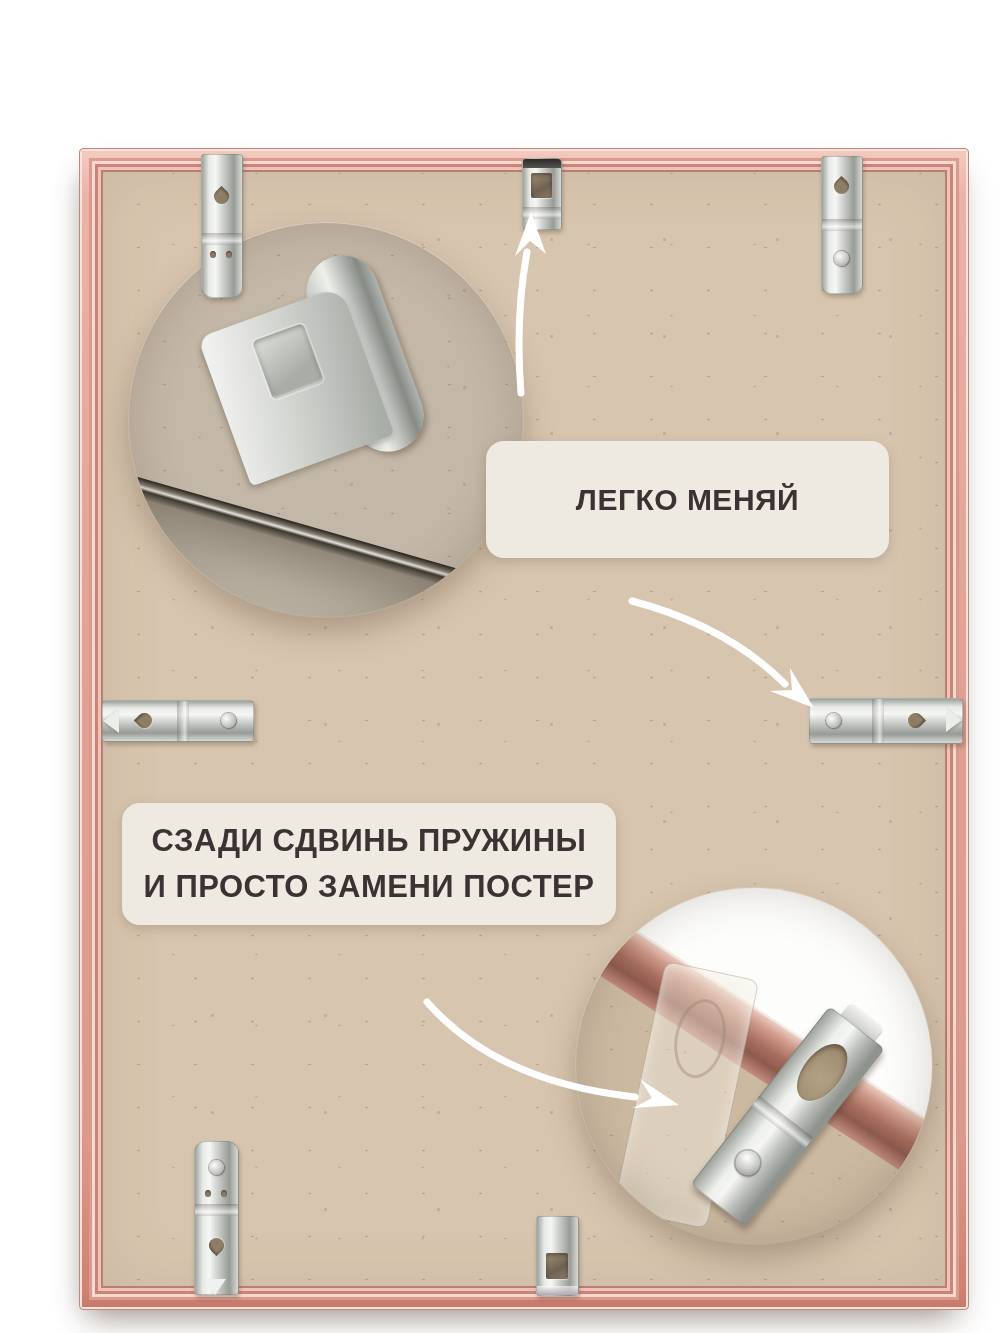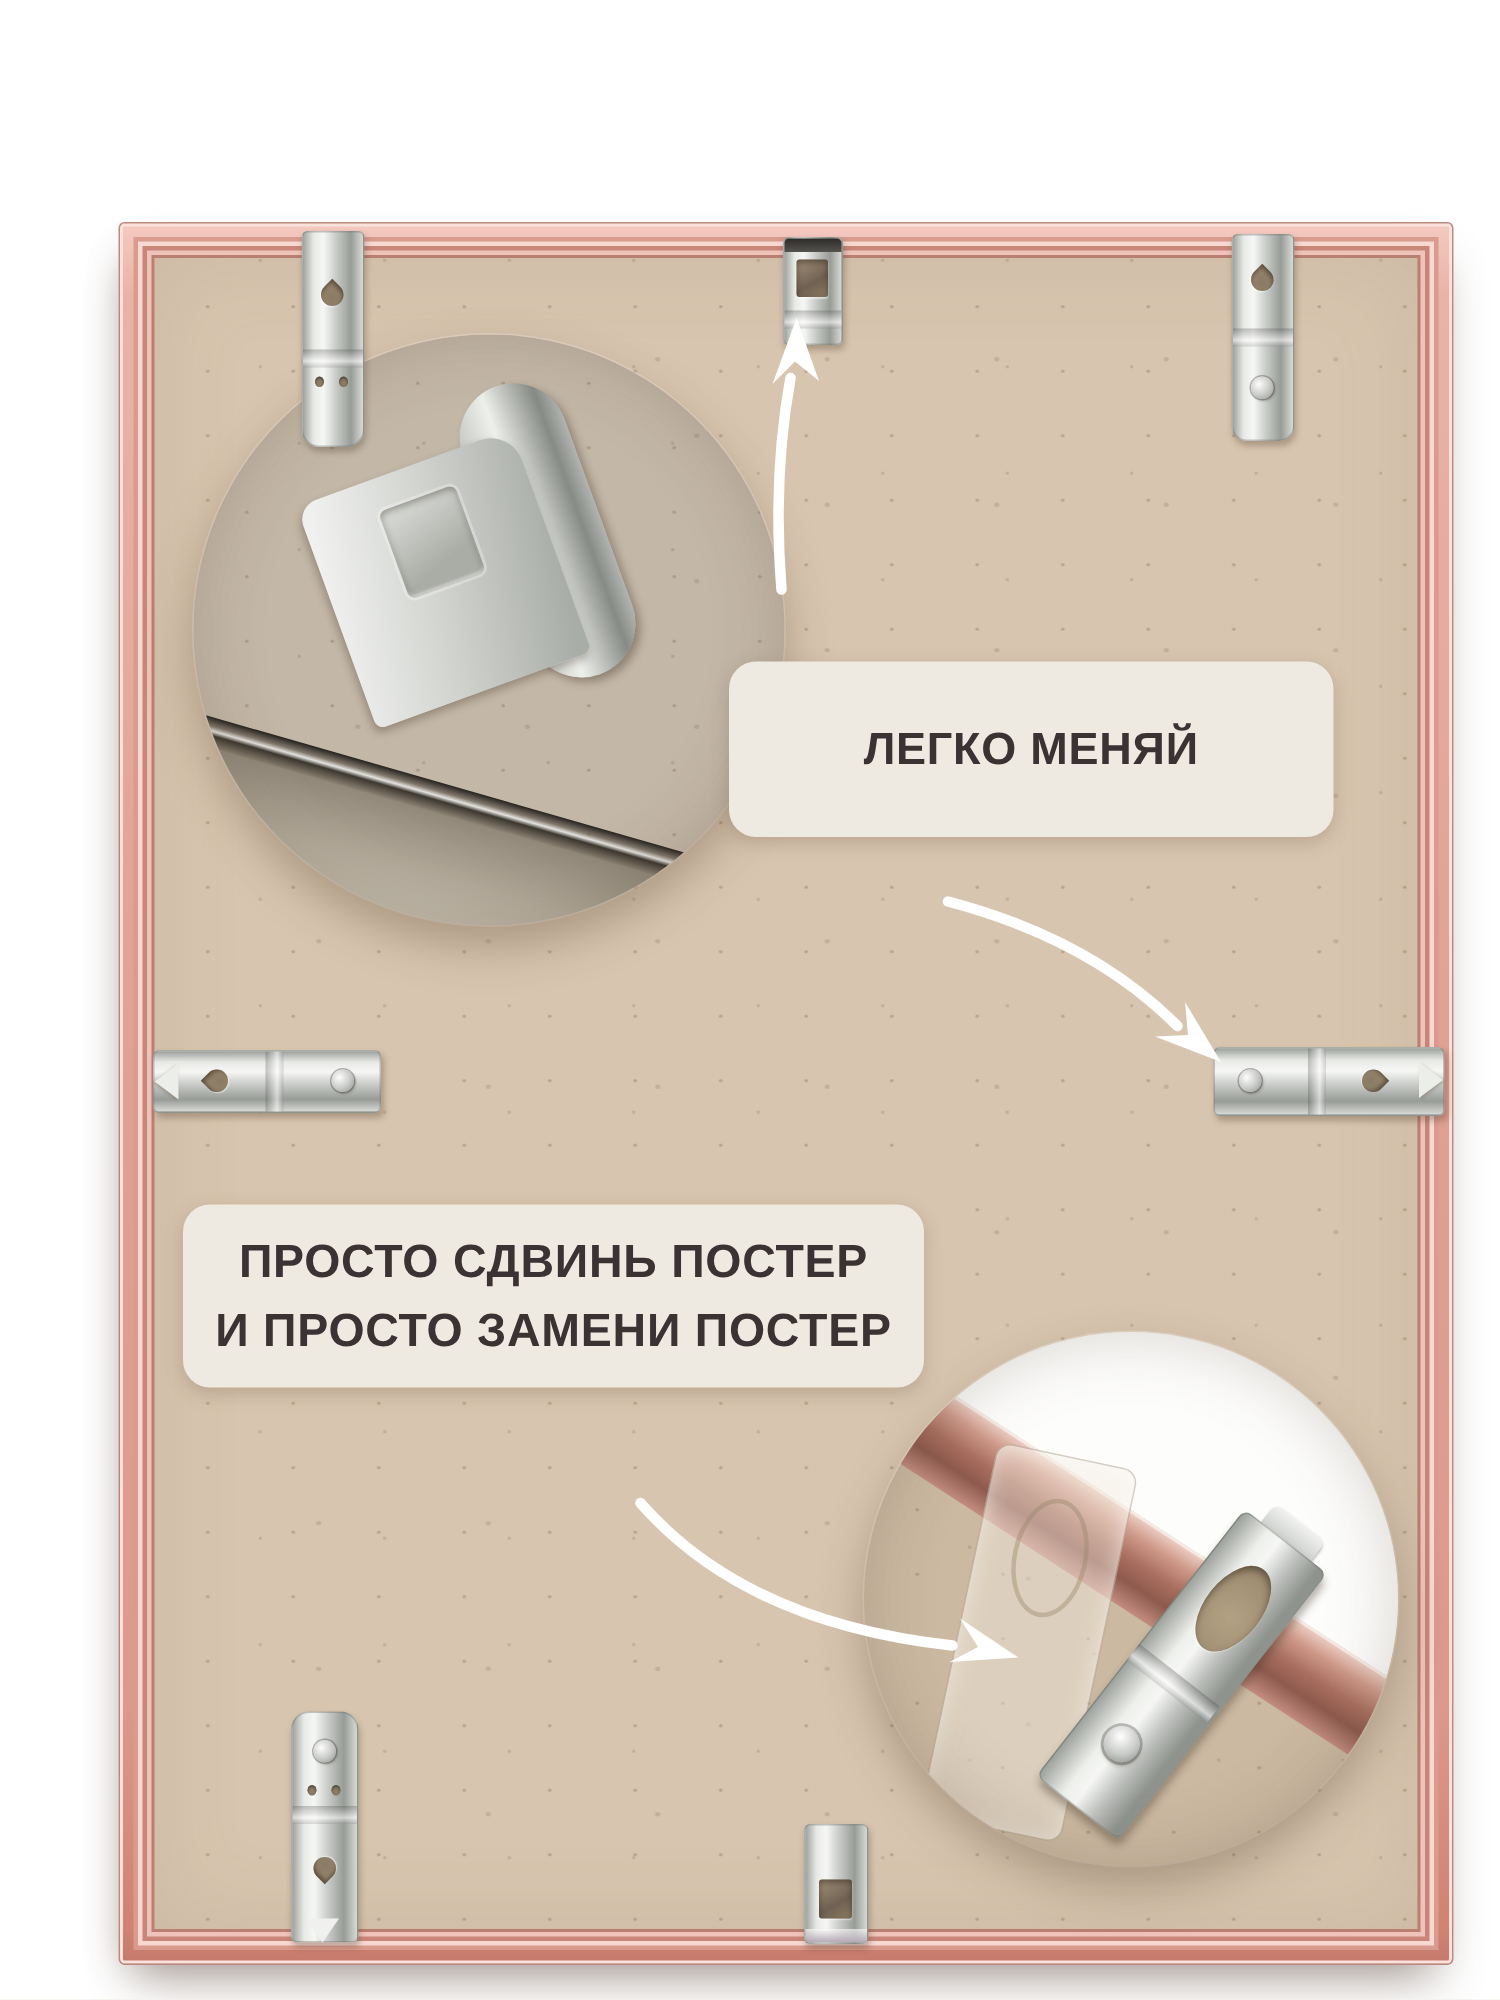--- a/index.html
+++ b/index.html
@@ -212,21 +212,21 @@
 
     <div class="clip metal-v" style="left:457px;top:1068px;width:41px;height:78px;">
       <div class="part sqhole" style="left:9px;top:36px;width:22px;height:26px;"></div>
       <div class="part clipfoot"></div>
     </div>
 
     <div class="note note-1">
       <div>ЛЕГКО МЕНЯЙ</div>
     </div>
     <div class="note note-2">
-      <div>ПРОСТО СДВИНЬ ПОСТЕР</div>
+      <div>СЗАДИ СДВИНЬ ПРУЖИНЫ</div>
       <div>И ПРОСТО ЗАМЕНИ ПОСТЕР</div>
     </div>
 
     <svg class="arrows" width="890" height="1162" viewBox="0 0 890 1162">
       <g>
         <path d="M442,245 Q436,170 448,104" stroke="#ffffff" stroke-width="7" fill="none" stroke-linecap="round"></path>
         <path d="M452,64 L436,108 L451,93 L467,106 Z" fill="#ffffff"></path>
       </g>
       <g>
         <path d="M553,453 Q648,478 706,536" stroke="#ffffff" stroke-width="7" fill="none" stroke-linecap="round"></path>

